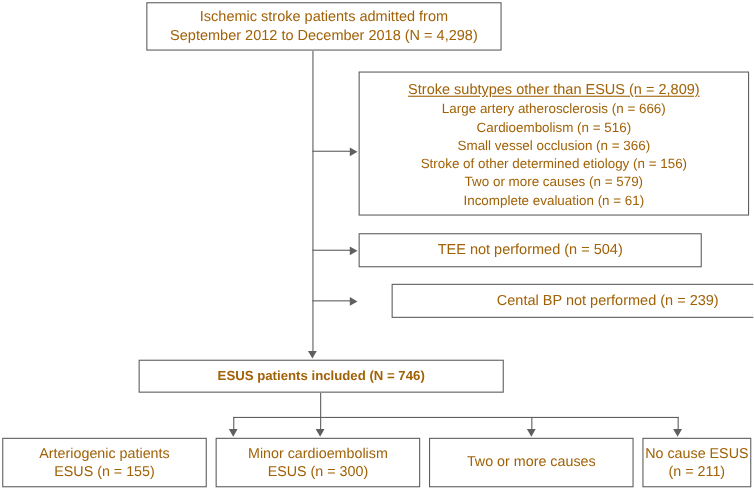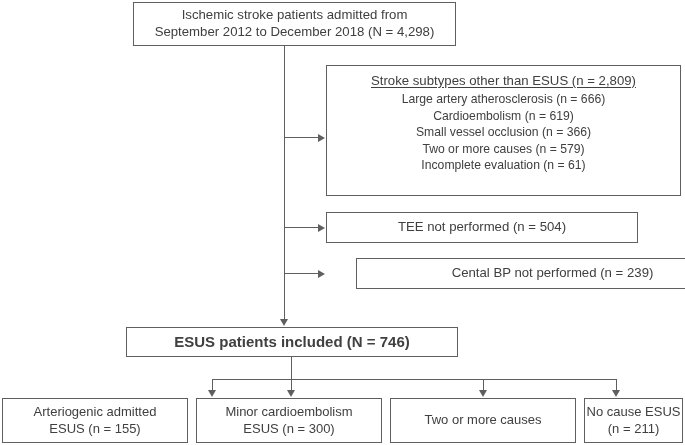--- a/index.html
+++ b/index.html
@@ -7,21 +7,21 @@
     margin: 0;
     padding: 0;
     background: #ffffff;
   }
   #canvas {
     position: relative;
     width: 685px;
     height: 445px;
     background: #ffffff;
     font-family: "Liberation Sans", sans-serif;
-    color: #404040;
+    color: #a16207;
     overflow: hidden;
   }
   .box {
     position: absolute;
     box-sizing: border-box;
     border: 1.4px solid #5f5f5f;
     background: #ffffff;
     display: flex;
     flex-direction: column;
     align-items: center;
@@ -55,21 +55,21 @@
     left: 326px; top: 212px; width: 312px; height: 31px;
     font-size: 13.2px;
   }
   #box-cbp {
     left: 344px; top: 258px; width: 393px; height: 31px;
     font-size: 13.2px;
     margin-left: 12px;
   }
   #box-included {
     left: 126px; top: 327px; width: 332px; height: 30px;
-    font-size: 15px;
+    font-size: 12px;
     font-weight: bold;
   }
   .outcome {
     top: 398px;
     height: 45px;
     font-size: 13px;
   }
   #box-out-0 { left: 2px;   width: 186px; }
   #box-out-1 { left: 196px; width: 186px; }
   #box-out-2 { left: 390px; width: 186px; }
@@ -106,40 +106,41 @@
 <div id="canvas">
 
   <div class="box" id="box-top">
     <span class="line">Ischemic stroke patients admitted from</span>
     <span class="line">September 2012 to December 2018 (N = 4,298)</span>
   </div>
 
   <div class="box" id="box-subtypes">
     <span class="line underline">Stroke subtypes other than ESUS (n = 2,809)</span>
     <span class="line">Large artery atherosclerosis (n =  666)</span>
-    <span class="line">Cardioembolism (n = 619)</span>
+    <span class="line">Cardioembolism (n = 516)</span>
     <span class="line">Small vessel occlusion (n = 366)</span>
+    <span class="line">Stroke of other determined etiology (n = 156)</span>
     <span class="line">Two or more causes (n = 579)</span>
     <span class="line">Incomplete evaluation (n = 61)</span>
   </div>
 
   <div class="box" id="box-tee">
     <span class="line">TEE not performed (n = 504)</span>
   </div>
 
   <div class="box" id="box-cbp">
     <span class="line">Cental BP not performed (n = 239)</span>
   </div>
 
   <div class="box" id="box-included">
     <span class="line">ESUS patients included (N = 746)</span>
   </div>
 
   <div class="box outcome" id="box-out-0">
-    <span class="line">Arteriogenic admitted</span>
+    <span class="line">Arteriogenic patients</span>
     <span class="line">ESUS (n = 155)</span>
   </div>
   <div class="box outcome" id="box-out-1">
     <span class="line">Minor cardioembolism</span>
     <span class="line">ESUS (n = 300)</span>
   </div>
   <div class="box outcome" id="box-out-2">
     <span class="line">Two or more causes</span>
   </div>
   <div class="box outcome" id="box-out-3">

